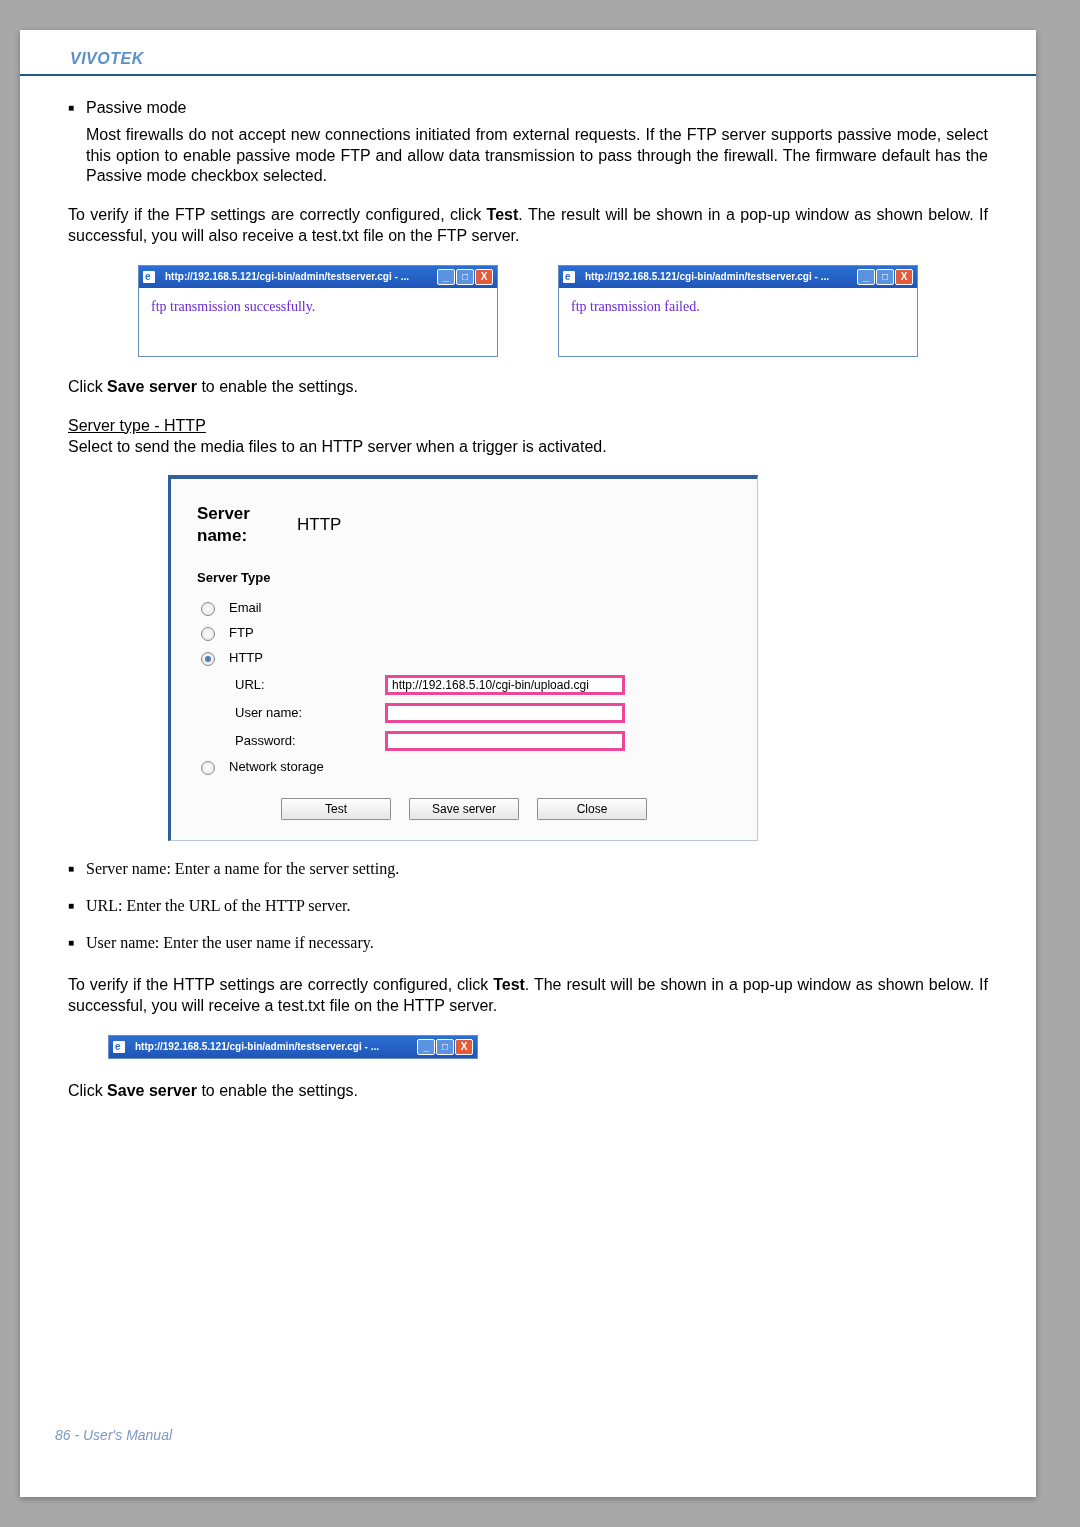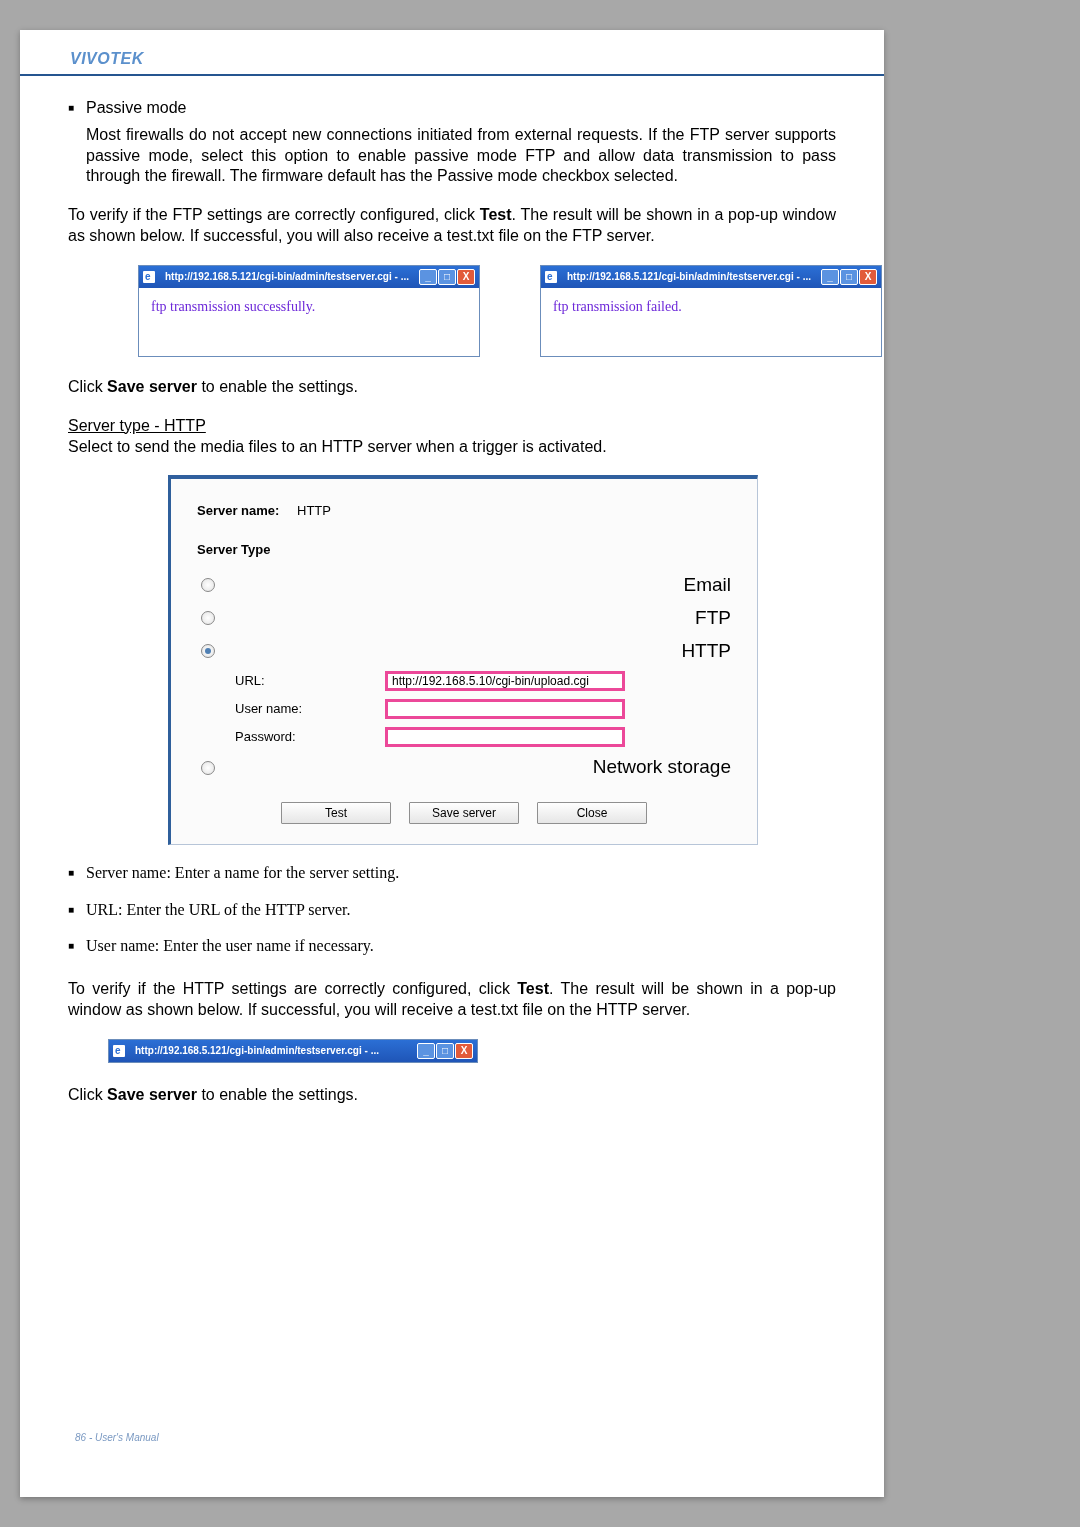--- a/index.html
+++ b/index.html
@@ -1,17 +1,17 @@
 <!DOCTYPE html>
 <html><head>
 <meta charset="utf-8">
 <style>
 * { margin: 0; padding: 0; box-sizing: border-box; }
 body { background: #a8a8a8; font-family: Arial, Helvetica, sans-serif; width: 1080px; height: 1527px; overflow: hidden; }
-.page { background: #fff; margin: 30px 20px; width: 864px; height: 1467px; position: relative; box-shadow: 0 2px 6px rgba(0,0,0,.3); }
+.page { background: #fff; margin: 30px 20px; width: 1016px; height: 1467px; position: relative; box-shadow: 0 2px 6px rgba(0,0,0,.3); }
 .header-bar { padding: 20px 0 6px; border-bottom: 2px solid #255590; }
 .brand { font-style: italic; font-weight: bold; color: #5b90cc; font-size: 16px; padding-left: 50px; letter-spacing: .5px; }
 .content { padding: 22px 48px 0; color: #000; font-size: 16px; line-height: 1.3; }
 .section { margin-bottom: 18px; }
 .bullet-item { position: relative; padding-left: 18px; margin-bottom: 6px; }
 .bullet-item::before { content: "■"; position: absolute; left: 0; top: 3px; font-size: 10px; }
 .indent-text { padding-left: 18px; text-align: justify; }
 .justify { text-align: justify; }
 .underline { text-decoration: underline; }
 .bold { font-weight: bold; }
@@ -23,36 +23,36 @@
 .ie-titlebar .ie-favicon::after{content:"e";color:#2b6fd5;font-size:10px;font-weight:bold;position:absolute;left:2px;top:-1px;}
 .ie-titlebar .ie-title { flex: 1; white-space: nowrap; overflow: hidden; text-overflow: ellipsis; font-weight: bold; }
 .win-btns { display: flex; gap: 1px; }
 .win-btn { width: 18px; height: 16px; font-size: 10px; text-align: center; line-height: 14px; border: 1px solid #fff; border-radius: 2px; color: #fff; font-weight: bold; }
 .win-min { background: #5b93e1; }
 .win-max { background: #5b93e1; }
 .win-close { background: #e25b3a; }
 .ie-body { padding: 10px 12px 40px; font-family: 'Times New Roman', serif; font-size: 14px; color: #6d28d9; }
 
 .config-panel { margin: 14px 0 18px 100px; width: 590px; border-top: 4px solid #30609e; border-left: 3px solid #2f5f9b; border-right: 1px solid #b7c5d8; border-bottom: 1px solid #b7c5d8; background: #fbfbfb; padding: 24px 26px 20px; }
-.cfg-row { display: flex; align-items: center; font-size: 13px; margin-bottom: 22px; }
+.cfg-row { display: flex; align-items: center; font-size: 17px; margin-bottom: 22px; }
 .cfg-label { width: 100px; font-weight: bold; }
 .cfg-subtitle { font-weight: bold; font-size: 13px; margin: 12px 0 14px; }
-.radio-row { display: flex; align-items: center; font-size: 19px; margin: 8px 0 8px 4px; gap: 8px; justify-content: space-between; }
+.radio-row { display: flex; align-items: center; font-size: 13px; margin: 8px 0 8px 4px; gap: 14px; }
 .radio { width: 14px; height: 14px; border: 1px solid #888; border-radius: 50%; display: inline-block; position: relative; background: radial-gradient(#fff,#e2e2e2); }
 .radio.sel::after { content:""; width:6px; height:6px; background:#4f7fb3; border-radius:50%; position:absolute; left:3px; top:3px; }
 .sub-field { display:flex; align-items:center; font-size:13px; margin:8px 0 8px 38px; }
 .sub-field .sf-label { width:150px; }
 .txt-input { width:240px; height:20px; border:3px solid #ec4899; padding:1px 4px; font-size:12px; background:#fff; }
 .btn-row { display:flex; justify-content:center; gap:18px; margin-top:22px; }
 .cfg-btn { width:110px; height:22px; font-size:12px; background:linear-gradient(#fefefe,#e6e6e6); border:1px solid #8f8f8f; border-radius:1px; text-align:center; line-height:20px; }
 
 .bullet-list { margin: 6px 0 22px; }
 .bullet-list .bullet-item { margin-bottom: 16px; font-family: Liberation Serif, serif; }
 
-.footer { position: absolute; bottom: 54px; left: 55px; font-style: italic; color: #7a99c2; font-size: 10px; }
+.footer { position: absolute; bottom: 54px; left: 35px; font-style: italic; color: #7a99c2; font-size: 14px; }
 </style>
 </head>
 <body>
 
 <div class="page">
   <div class="header-bar">
     <div class="brand">VIVOTEK</div>
   </div>
 
   <div class="content">

